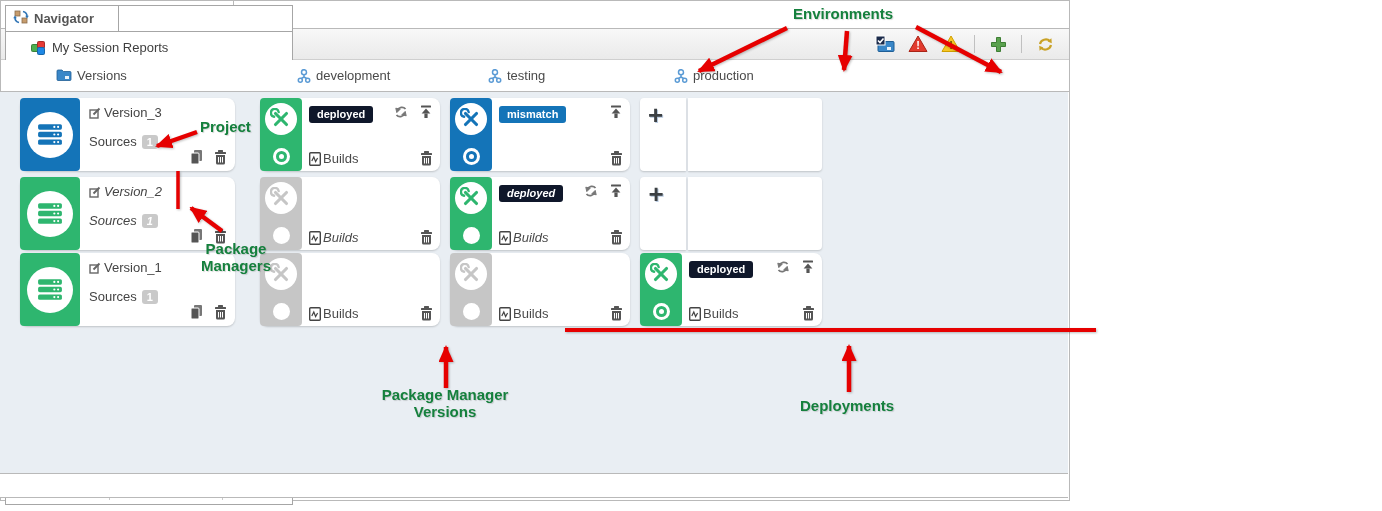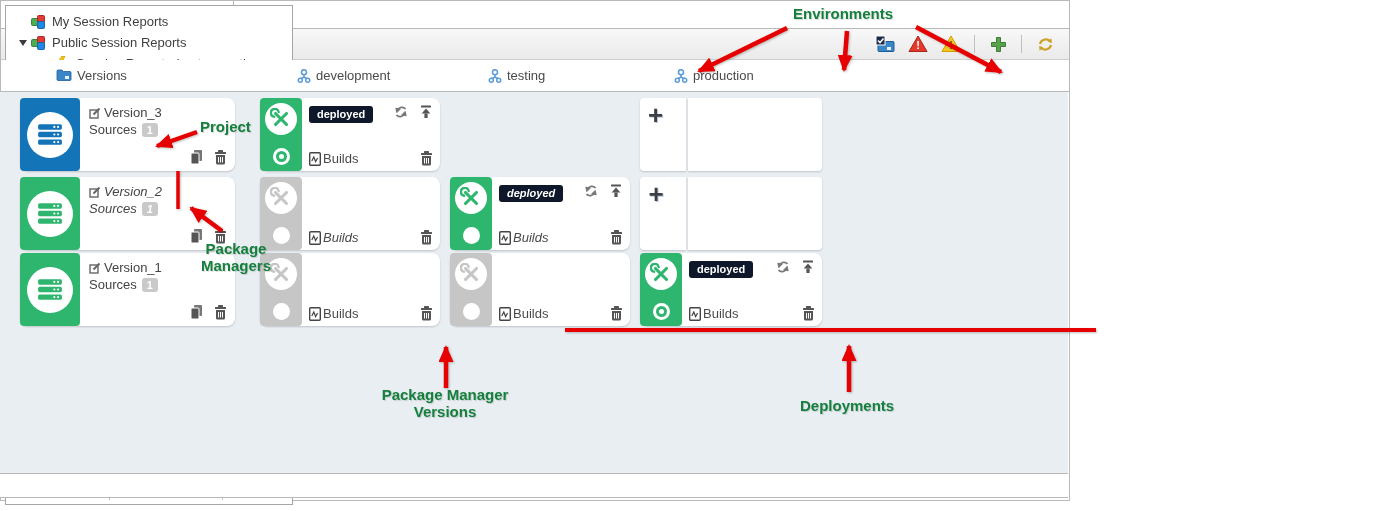--- a/index.html
+++ b/index.html
@@ -59,21 +59,21 @@
   .card { position:absolute; background:#fff; border-radius:8px; height:73px;
     box-shadow:0 1px 2px rgba(0,0,0,.18); display:flex; }
   .vcol { left:20px; width:215px; } .dcol0 { left:260px; width:180px; }
   .dcol1 { left:450px; width:180px; } .dcol2 { left:640px; width:182px; }
   .row0 { top:6px; } .row1 { top:85px;font-style:italic; } .row2 { top:161px; }
 
   .vstrip { width:60px; border-radius:4px; display:flex; align-items:center; justify-content:center; }
   .vcircle { width:46px; height:46px; border-radius:50%; background:#fff; display:flex; align-items:center; justify-content:center; }
   .vbody { flex:1; padding:7px 8px 6px 9px; position:relative; font-size:13px; color:#444; }
   .vname { display:flex; align-items:center; gap:3px; }
-  .sources-line { display:flex; align-items:center; gap:5px; margin-top:2px; }
+  .sources-line { display:flex; align-items:center; gap:5px; margin-top:14px; }
   .count-badge { background:#c9c9c9; color:#fff; font-size:11px; font-weight:bold; border-radius:3px;
     padding:1px 5px; }
   .v-actions { position:absolute; right:8px; bottom:6px; display:flex; gap:11px; }
 
   .dstrip { width:42px; border-radius:4px; display:flex; flex-direction:column; align-items:center;
     justify-content:space-between; padding:5px 0 6px; }
   .tools-circle { width:32px; height:32px; border-radius:50%; background:#fff;
     display:flex; align-items:center; justify-content:center; }
   .dot-circle { width:17px; height:17px; border-radius:50%; background:#fff;
     display:flex; align-items:center; justify-content:center; }
@@ -166,20 +166,35 @@
       <rect x="9" y="9" width="4" height="3" fill="#fff" opacity="0.9"></rect>
     </g>
     <g id="pencil-g">
       <rect x="1" y="3" width="8" height="8" fill="none" stroke="#666" stroke-width="1.4"></rect>
       <line x1="4.5" y1="7.5" x2="10.5" y2="1.5" stroke="#666" stroke-width="2"></line>
     </g>
   </defs>
 </svg>
 
 <div id="navigator" class="panel">
+  <div class="nav-header">
+    <div class="nav-title-cell">
+      <span>
+        <svg width="16" height="16" viewBox="0 0 16 16">
+          <rect x="2" y="2" width="5" height="5" fill="#c69c6d" stroke="#8a6d4b" stroke-width="0.8"></rect>
+          <rect x="9" y="9" width="5" height="5" fill="#c69c6d" stroke="#8a6d4b" stroke-width="0.8"></rect>
+          <path d="M10 2.5 a5 5 0 0 1 4 5" fill="none" stroke="#2f74b5" stroke-width="1.6"></path>
+          <polygon points="14,9.5 12.2,6.8 15.8,6.8" fill="#2f74b5"></polygon>
+          <path d="M6 13.5 a5 5 0 0 1 -4 -5" fill="none" stroke="#2f74b5" stroke-width="1.6"></path>
+          <polygon points="2,6.5 3.8,9.2 0.2,9.2" fill="#2f74b5"></polygon>
+        </svg>
+      </span>
+      <span class="nav-title">Navigator</span>
+    </div>
+  </div>
   <div class="tree">
 
     <div class="tree-row lvl0">
       <span class="expander"></span>
       <span class="tree-icon">
         <span class="sq" style="left:1px;top:4px;background:#4caf50"></span>
         <span class="sq" style="left:7px;top:1px;background:#e53935"></span>
         <span class="sq" style="left:7px;top:7px;background:#1e88e5"></span>
       </span>
       <span>My Session Reports</span>
@@ -548,20 +563,47 @@
               </svg>
             <span>Builds</span>
           </span>
           <svg class="d-trash" width="13" height="15" viewBox="0 0 13 15">
               <use href="#trash-g"></use>
             </svg>
         </div>
       </div>
     </div>
 
+    <div class="card dcol1 row0">
+      <div class="dstrip bg-blue">
+        <div class="tools-circle">
+            <svg width="22" height="22" viewBox="0 0 24 24" stroke="#1474b8">
+              <use href="#tools"></use>
+            </svg>
+          </div>
+        <div class="dot-circle">
+            <div class="dot-mid" style="background:#1474b8">
+              <div class="dot-core"></div>
+            </div>
+          </div>
+      </div>
+      <div class="dbody">
+        <span class="badge blue">mismatch</span>
+        <div class="d-top-icons">
+          <svg width="14" height="14" viewBox="0 0 14 14">
+              <use href="#upload-g"></use>
+            </svg>
+        </div>
+        <div class="d-bottom">
+          <svg class="d-trash" width="13" height="15" viewBox="0 0 13 15">
+              <use href="#trash-g"></use>
+            </svg>
+        </div>
+      </div>
+    </div>
 
     <div class="add-card dcol2 row0" style="top:6px">
       <div class="add-sq">
         <span>+</span>
       </div>
       <div class="add-rest"></div>
     </div>
 
     <div class="card dcol0 row1">
       <div class="dstrip bg-gray">

